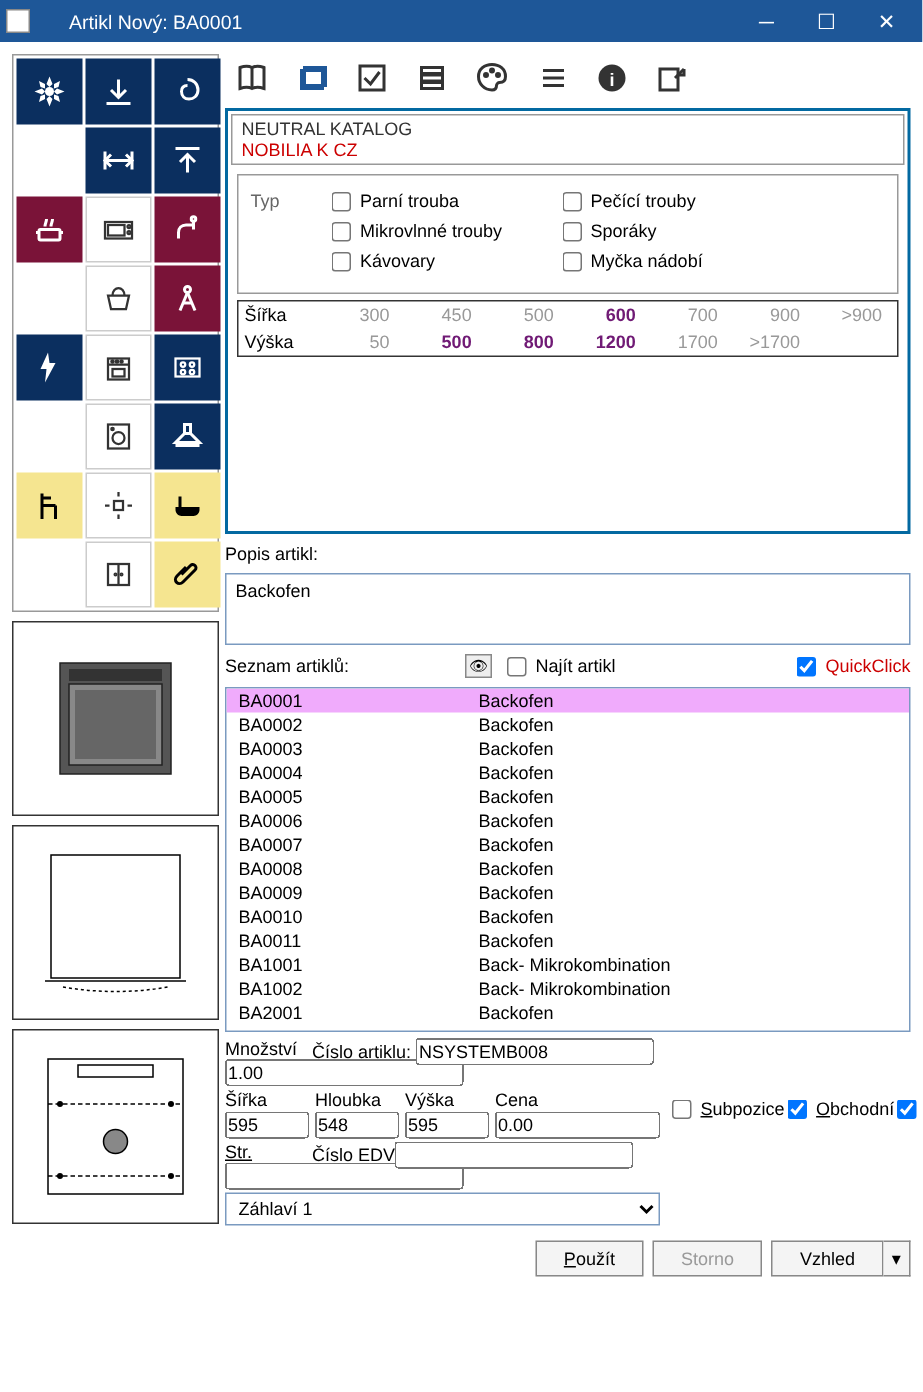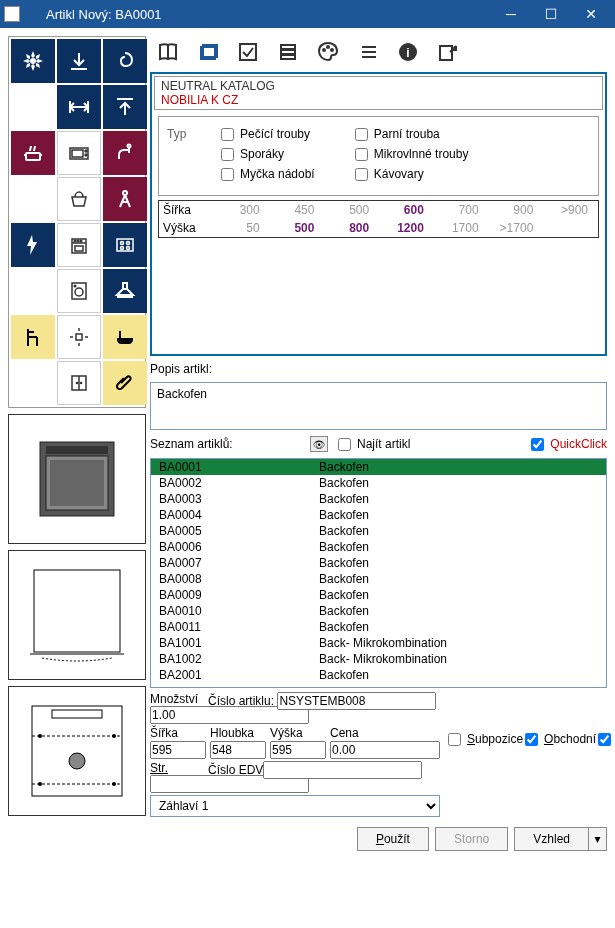--- a/index.html
+++ b/index.html
@@ -54,21 +54,21 @@
 .list-head .search-ic { width: 18px; height: 16px; border: 1px solid #888; background: #eee; display: flex; align-items: center; justify-content: center; font-size: 10px; }
 .list-head .spacer { flex: 1; }
 .list-head .qc { color: #c00; }
 
 .article-list { border: 1px solid #7a9ac0; height: 230px; overflow-y: scroll; background: #fff; position: relative; }
 .article-list::-webkit-scrollbar { width: 17px; }
 .article-list::-webkit-scrollbar-track { background: #f0f0f0; border-left: 1px solid #ccc; }
 .article-list::-webkit-scrollbar-thumb { background: #cdcdcd; border: 1px solid #aaa; }
 .article-list::-webkit-scrollbar-button { background: #e8e8e8; height: 17px; border: 1px solid #aaa; }
 .al-row { display: flex; padding: 1px 8px; }
-.al-row.sel { background: #15803d; }
+.al-row.sel { background: #f0abfc; }
 .al-row .c1 { width: 160px; }
 .al-row .c2 { flex: 1; }
 .dims-row { display: flex; gap: 4px; }
 .dims-row .dc { display: flex; flex-direction: column; gap: 1px; }
 .dims-row .dc input { width: 56px; }
 .dims-row .dc.price input { width: 110px; }
 .chk-stack { display: flex; flex-direction: row; gap: 2px; }
 .chk-stack .chk-row span u { text-decoration: underline; }
 
 .select-row { display: flex; gap: 4px; align-items: center; }
@@ -332,46 +332,46 @@
     </div>
 
     <div class="filter-panel">
       <div class="catalog-head">
         <div class="l1">NEUTRAL KATALOG</div>
         <div class="l2">NOBILIA K CZ</div>
       </div>
       <div class="typ-box">
         <div class="typ-label">Typ</div>
         <div class="typ-cols">
+          <div class="typ-col" id="typ-right">
+              <div class="chk-row">
+                <input type="checkbox" style="">
+                <span>Parní trouba</span>
+              </div>
+              <div class="chk-row">
+                <input type="checkbox" style="">
+                <span>Mikrovlnné trouby</span>
+              </div>
+              <div class="chk-row">
+                <input type="checkbox" style="">
+                <span>Kávovary</span>
+              </div>
+            </div>
           <div class="typ-col" id="typ-left">
               <div class="chk-row">
                 <input type="checkbox" style="">
                 <span>Pečící trouby</span>
               </div>
               <div class="chk-row">
                 <input type="checkbox" style="">
                 <span>Sporáky</span>
               </div>
               <div class="chk-row">
                 <input type="checkbox" style="">
                 <span>Myčka nádobí</span>
-              </div>
-            </div>
-          <div class="typ-col" id="typ-right">
-              <div class="chk-row">
-                <input type="checkbox" style="">
-                <span>Parní trouba</span>
-              </div>
-              <div class="chk-row">
-                <input type="checkbox" style="">
-                <span>Mikrovlnné trouby</span>
-              </div>
-              <div class="chk-row">
-                <input type="checkbox" style="">
-                <span>Kávovary</span>
               </div>
             </div>
         </div>
       </div>
       <div class="dim-table" id="dim-table">
           <div class="dim-row">
             <div class="lbl">Šířka</div>
             <div class="val ">300</div>
             <div class="val ">450</div>
             <div class="val ">500</div>

